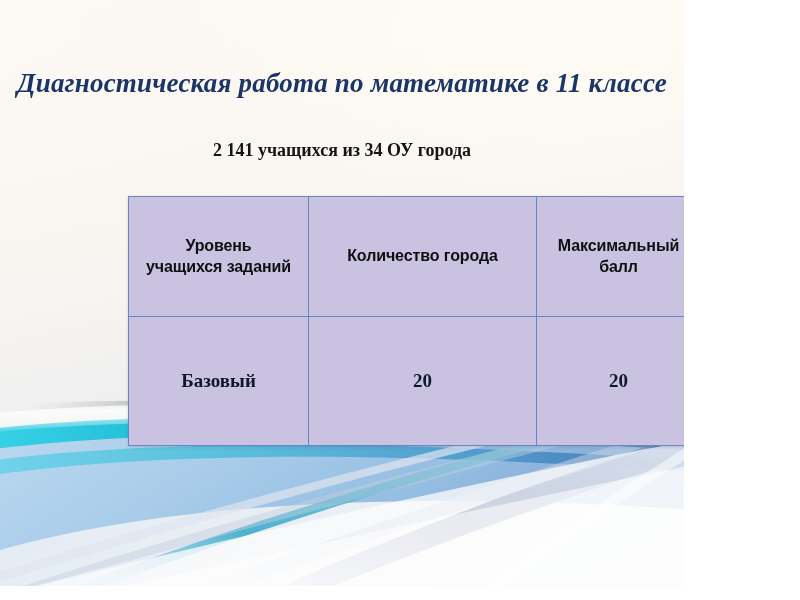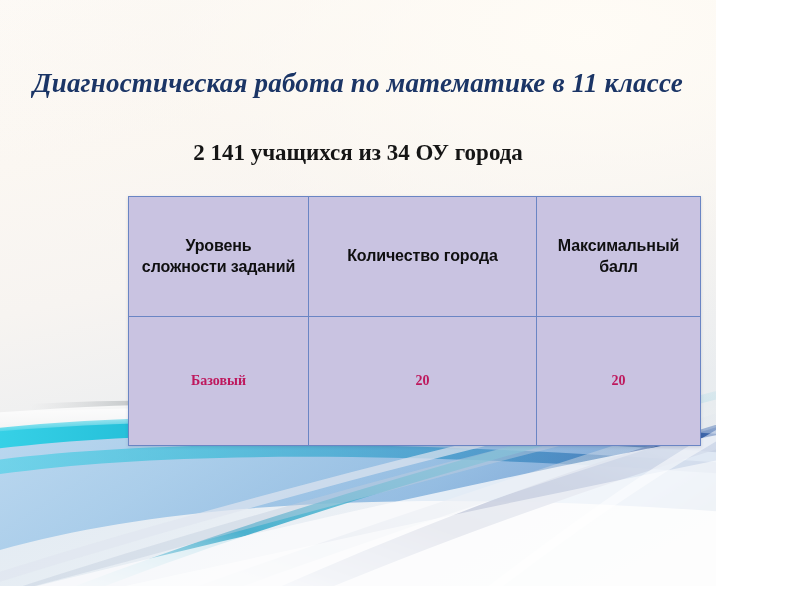--- a/index.html
+++ b/index.html
@@ -11,21 +11,20 @@
   body {
     font-family: "Liberation Sans", sans-serif;
   }
 
   #slide {
     position: relative;
     width: 684px;
     height: 600px;
     overflow: hidden;
     background: #fdfaf6;
-    padding-left: 32px;
   }
 
   
   .bg-layer {
     position: absolute;
     inset: 0;
     pointer-events: none;
   }
 
   
@@ -87,21 +86,21 @@
   }
 
   .slide-subtitle {
     position: absolute;
     left: 0;
     right: 0;
     top: 140px;
     text-align: center;
     font-family: "Liberation Serif", "DejaVu Serif", serif;
     font-weight: bold;
-    font-size: 23px;
+    font-size: 18px;
     color: #151515;
     white-space: nowrap;
   }
 
   
   .data-table {
     position: absolute;
     left: 128px;
     top: 196px;
     width: 572px;
@@ -130,22 +129,22 @@
     font-size: 16px;
     line-height: 1.28;
     color: #0f0f10;
     letter-spacing: -.1px;
   }
 
   .data-table td {
     height: 120px;
     font-family: "Liberation Serif", "DejaVu Serif", serif;
     font-weight: bold;
-    font-size: 14px;
-    color: #be185d;
+    font-size: 19px;
+    color: #0f172a;
   }
 
   .hdr-l1 { display: block; }
   .hdr-l2 { display: block; }
 </style>
 </head>
 <body>
 
 <div id="slide">
 
@@ -251,21 +250,21 @@
     <table class="data-table">
       <colgroup>
         <col class="c1">
         <col class="c2">
         <col class="c3">
       </colgroup>
       <thead>
         <tr>
           <th>
             <span class="hdr-l1">Уровень</span>
-            <span class="hdr-l2">сложности заданий</span>
+            <span class="hdr-l2">учащихся заданий</span>
           </th>
           <th>
             <span class="hdr-l1">Количество города</span>
           </th>
           <th>
             <span class="hdr-l1">Максимальный</span>
             <span class="hdr-l2">балл</span>
           </th>
         </tr>
       </thead>

